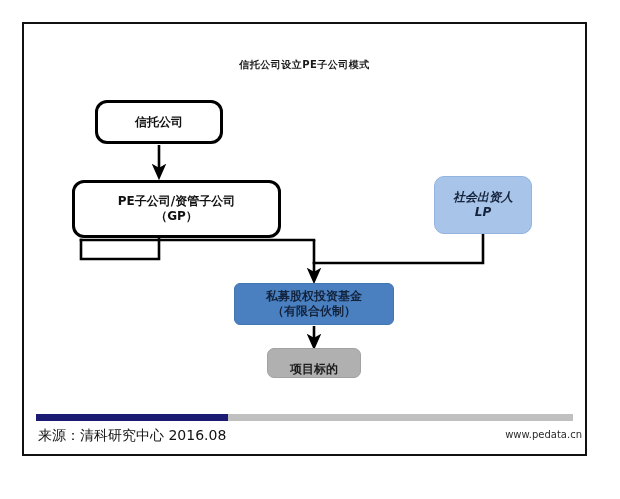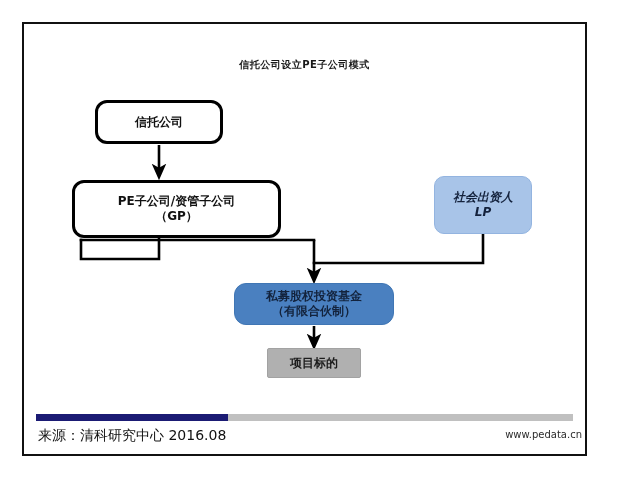--- a/index.html
+++ b/index.html
@@ -79,34 +79,35 @@
     color: #14223c;
     font-size: 12px;
     font-weight: bold;
     font-style: italic;
   }
 
   
   .node.blue {
     background: #4a80c0;
     border: 1px solid #4076b4;
-    border-radius: 12px;
+    border-radius: 6px;
     color: #13233d;
     font-size: 12px;
     font-weight: bold;
   }
 
   
   .node.gray {
     background: #b0b0b0;
     border: 1px solid #a2a2a2;
-    border-radius: 2px;
+    border-radius: 7px;
     color: #1c1c1c;
     font-size: 12px;
     font-weight: bold;
+    justify-content: flex-end;
   }
 
   #box-trust      { left: 95px;  top: 100px; width: 128px; height: 44px; }
   #box-pe         { left: 72px;  top: 180px; width: 209px; height: 58px; }
   #box-lp         { left: 434px; top: 176px; width: 98px;  height: 58px; }
   #box-fund       { left: 234px; top: 283px; width: 160px; height: 42px; }
   #box-target     { left: 267px; top: 348px; width: 94px;  height: 30px; }
 
   
   #connectors {

